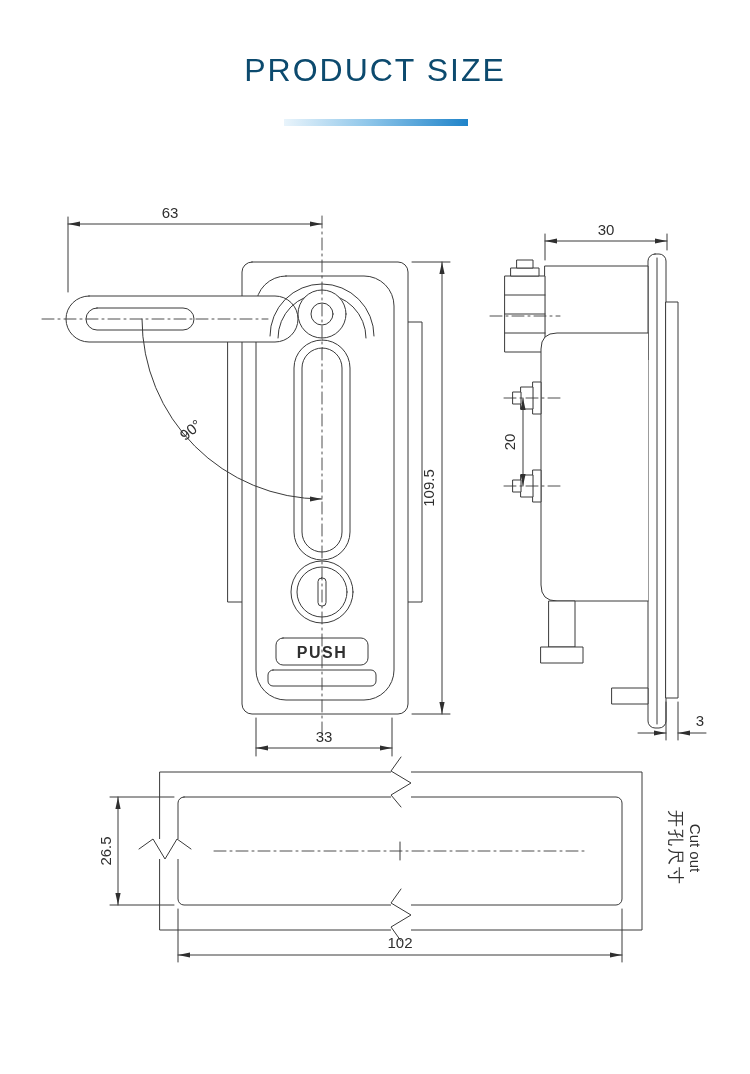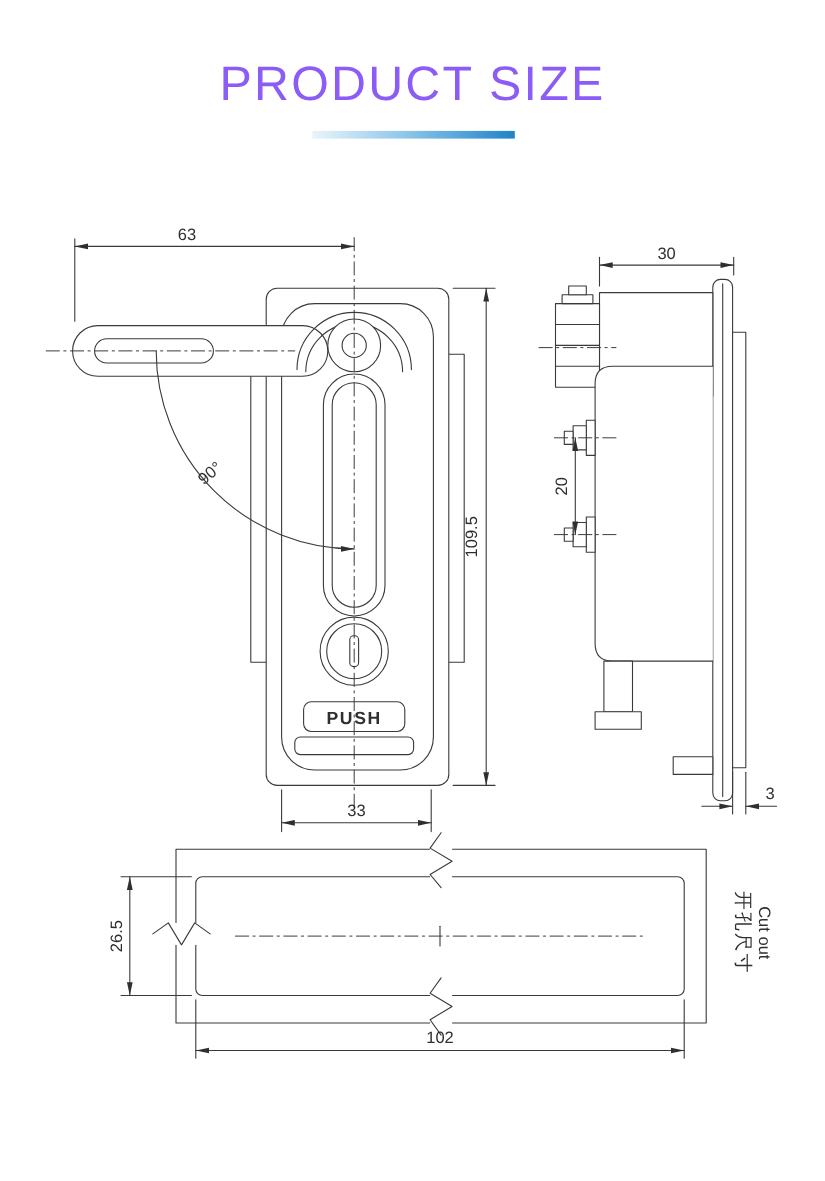--- a/index.html
+++ b/index.html
@@ -1,19 +1,19 @@
 <!DOCTYPE html>
 <html><head>
 <meta charset="utf-8">
 <style>
   html,body{margin:0;padding:0;background:#ffffff;}
   .page{position:relative;width:750px;height:1074px;background:#ffffff;overflow:hidden;
         font-family:"Liberation Sans","DejaVu Sans",sans-serif;}
   .title{position:absolute;top:52px;left:0;width:100%;text-align:center;margin:0;
-         font-size:44px;font-weight:400;letter-spacing:2px;color:#8b5cf6;}
+         font-size:32px;font-weight:400;letter-spacing:2px;color:#0c4a6e;}
   .title-bar{position:absolute;top:119px;left:284px;width:184px;height:7px;
              background:linear-gradient(90deg,#e9f4fb 0%,#90c7ea 45%,#1f83c9 100%);}
   .drawing{position:absolute;top:0;left:0;}
   text{font-family:"Liberation Sans","DejaVu Sans",sans-serif;fill:#2f2f2f;stroke:none;}
   .dim{font-size:15px;}
   .push{font-size:16px;font-weight:bold;letter-spacing:1.5px;}
   .cn{font-size:17px;letter-spacing:2px;}
   .en{font-size:15px;}
   .cl{stroke-dasharray:12 4 2 4;stroke-width:0.9;}
 </style>

